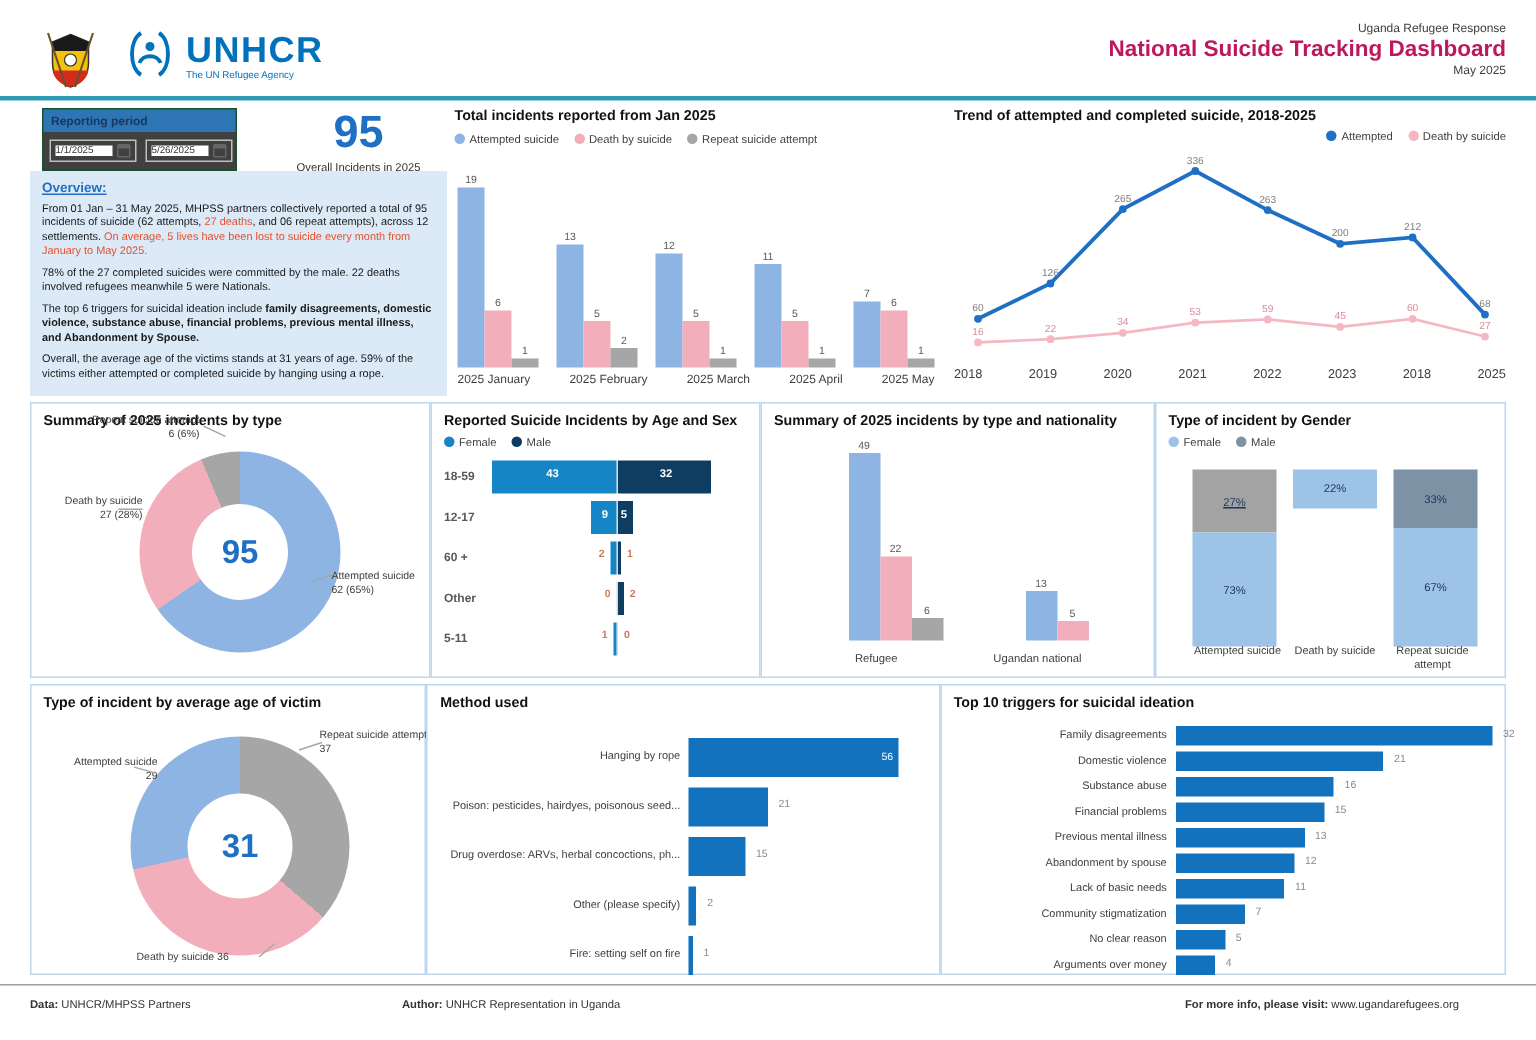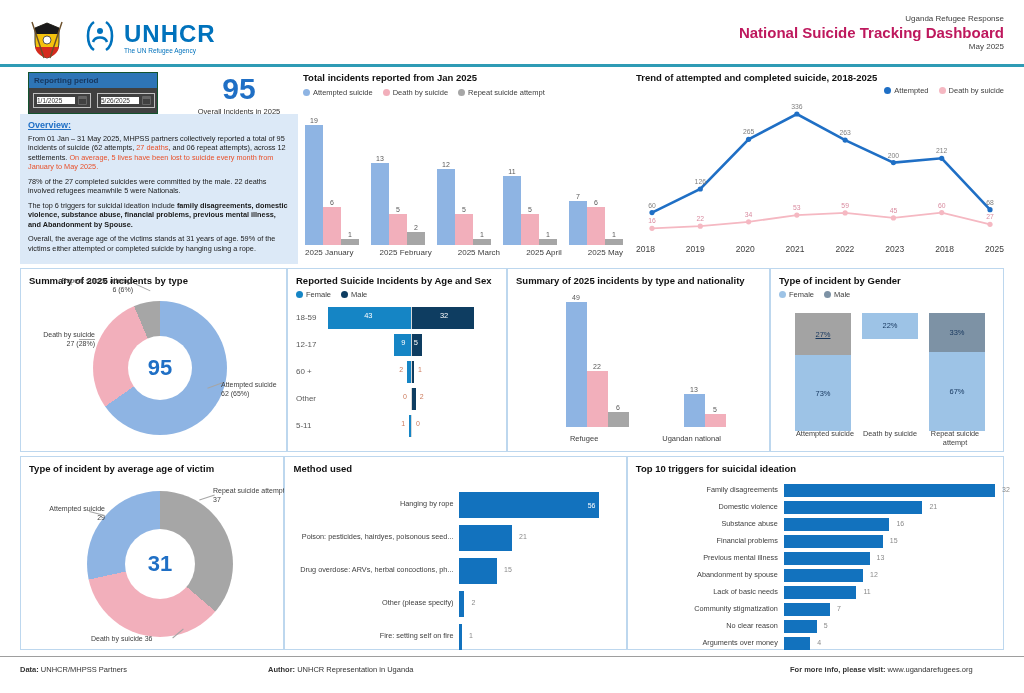--- a/index.html
+++ b/index.html
@@ -62,21 +62,21 @@
   .cellA { width:267px; } .cellB { width:220px; } .cellC { width:263px; } .cellD { width:234px; }
   .cellE { width:284px; } .cellF { width:368px; } .cellG { width:378px; }
 
   
   .donut { position:absolute; border-radius:50%; }
   .hole { position:absolute; background:#fff; border-radius:50%; display:flex; align-items:center; justify-content:center; font-weight:bold; color:#1F6FC5; }
   .d-label { position:absolute; font-size:7px; color:#404040; line-height:1.25; }
   .leader { position:absolute; background:#A6A6A6; height:1px; }
 
   
-  .tornado { margin-top:6px; }
+  .tornado { margin-top:6px;font-weight:bold; }
   .trow { display:flex; align-items:center; height:25px; margin-bottom:2px; }
   .trow-label { width:32px; font-size:8px; color:#595959; }
   .t-left { position:relative; width:84px; height:22px; border-right:1px solid #D9D9D9; }
   .t-right { position:relative; width:84px; height:22px; }
   .t-bar { position:absolute; top:0; height:22px; }
   .t-in { position:absolute; top:4px; font-size:7.5px; color:#fff; }
   .t-out { position:absolute; top:5px; font-size:7px; color:#CC7A5C; }
 
   
   .n-plot { position:absolute; left:30px; right:16px; top:36px; bottom:24px; display:flex; justify-content:space-around; align-items:flex-end; }

